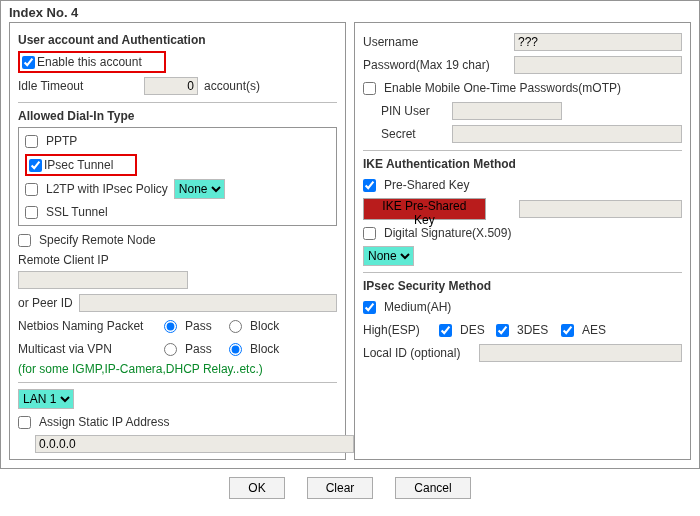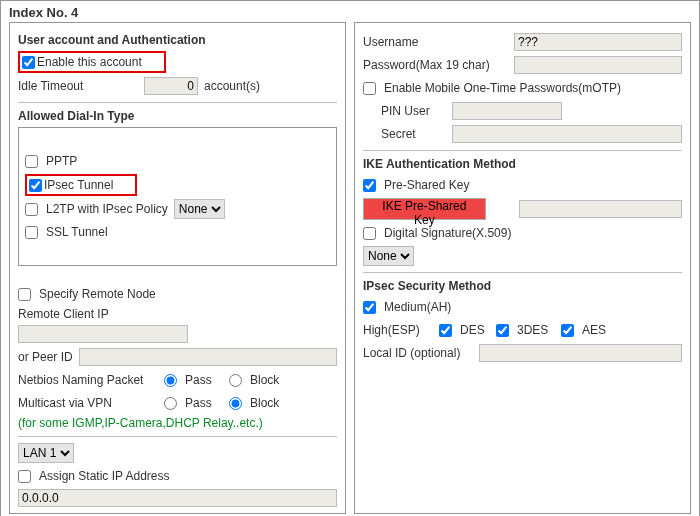--- a/index.html
+++ b/index.html
@@ -38,43 +38,43 @@
     align-items: center;
     gap: 6px;
     margin: 3px 0;
     min-height: 20px;
   }
   .row label {
     white-space: nowrap;
   }
   .boxgroup {
     border: 1px solid #949494;
-    padding: 20px 6px;
-    margin-bottom: 18px;
+    padding: 0 6px;
+    margin-bottom: 4px;
   }
   .hr {
     border: none;
     border-top: 1px solid #bdbdbd;
     margin: 6px 0;
   }
   input[type=text] {
     background: #eceae4;
     border: 1px solid #bbb;
     height: 18px;
     padding: 0 3px;
     font-size: 12px;
   }
-  input[type=text].wide { width: 100%; }
+  input[type=text].wide { width: 100%; margin-left: 17px; }
   input[type=text].small { width: 54px; }
   input[type=checkbox], input[type=radio] {
     margin: 0 2px 0 0;
     vertical-align: middle;
   }
   select {
-    background: #e5e5e5;
+    background: #5eead4;
     border: 1px solid #bbb;
     height: 20px;
     font-size: 12px;
   }
   .note-green {
     color: #0a8a2a;
     font-size: 12px;
   }
   .redbox {
     border: 2px solid #e30000;
@@ -91,21 +91,21 @@
   button {
     background: #f3f3f3;
     border: 1px solid #aaa;
     height: 22px;
     padding: 0 18px;
     font-size: 12px;
     cursor: pointer;
   }
   button.small-btn {
     padding: 0 8px;
-    background: #ef4444;
+    background: #b91c1c;
   }
   .flex-grow { flex: 1; }
   .lbl-col1 { min-width: 120px; }
   .indent { margin-left: 18px; }
   .gap4 { }
 </style>
 </head>
 <body>
 
 <div class="container">

